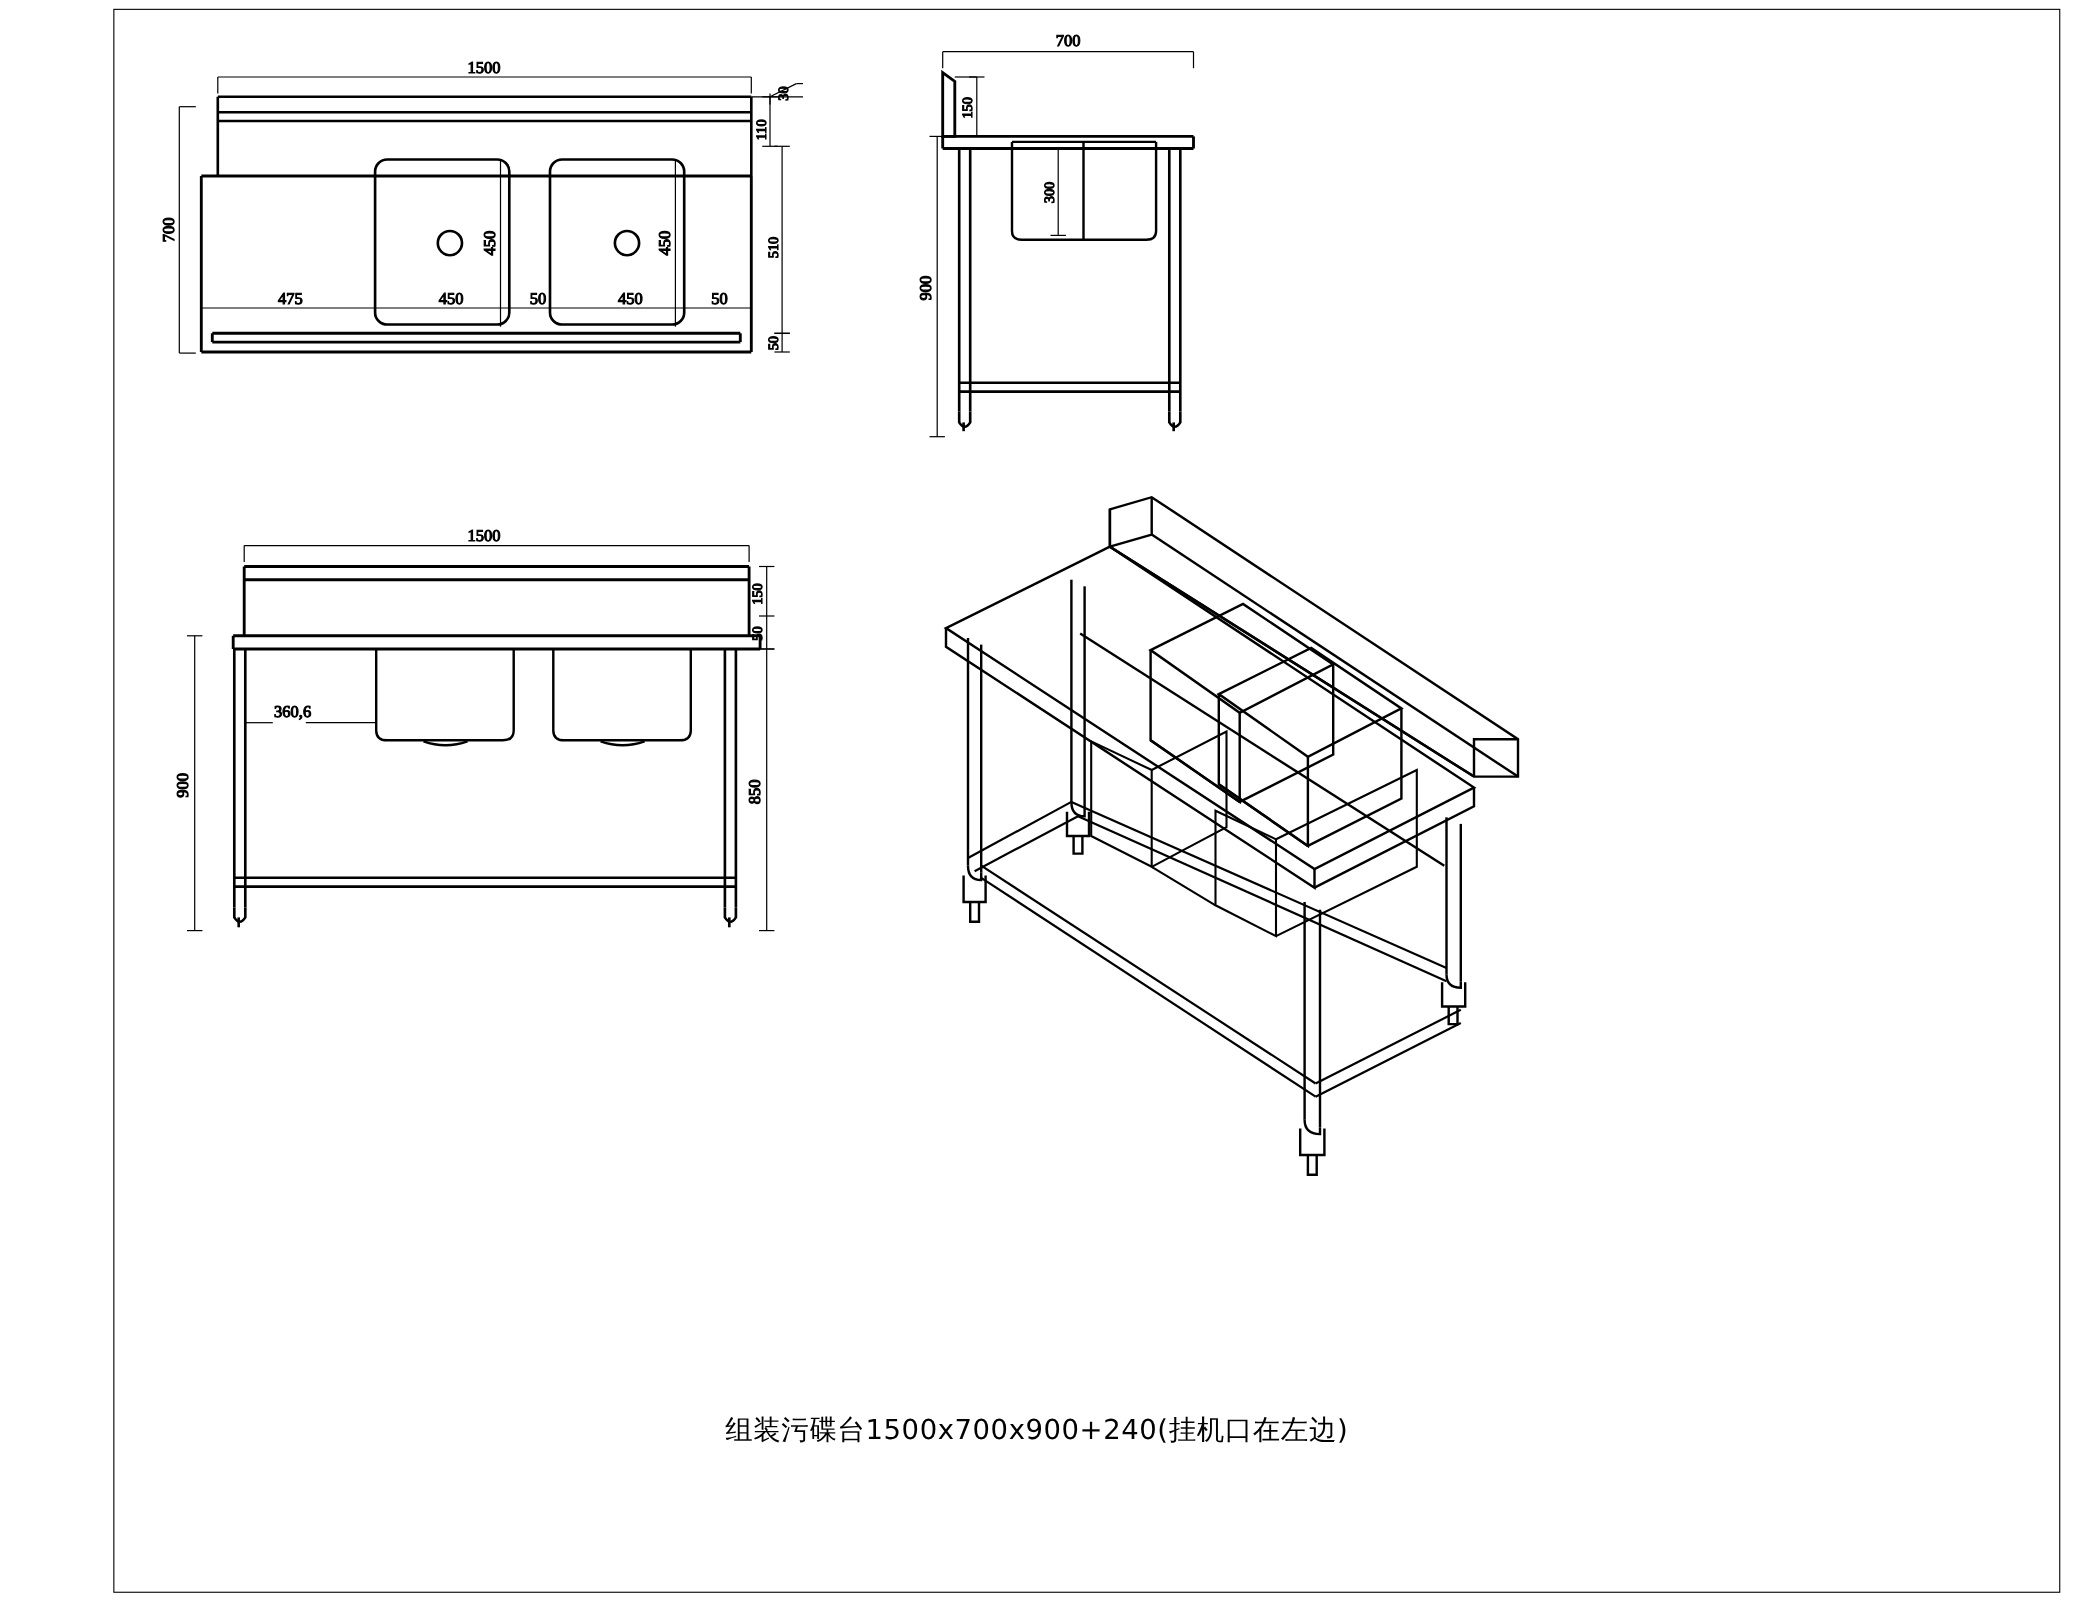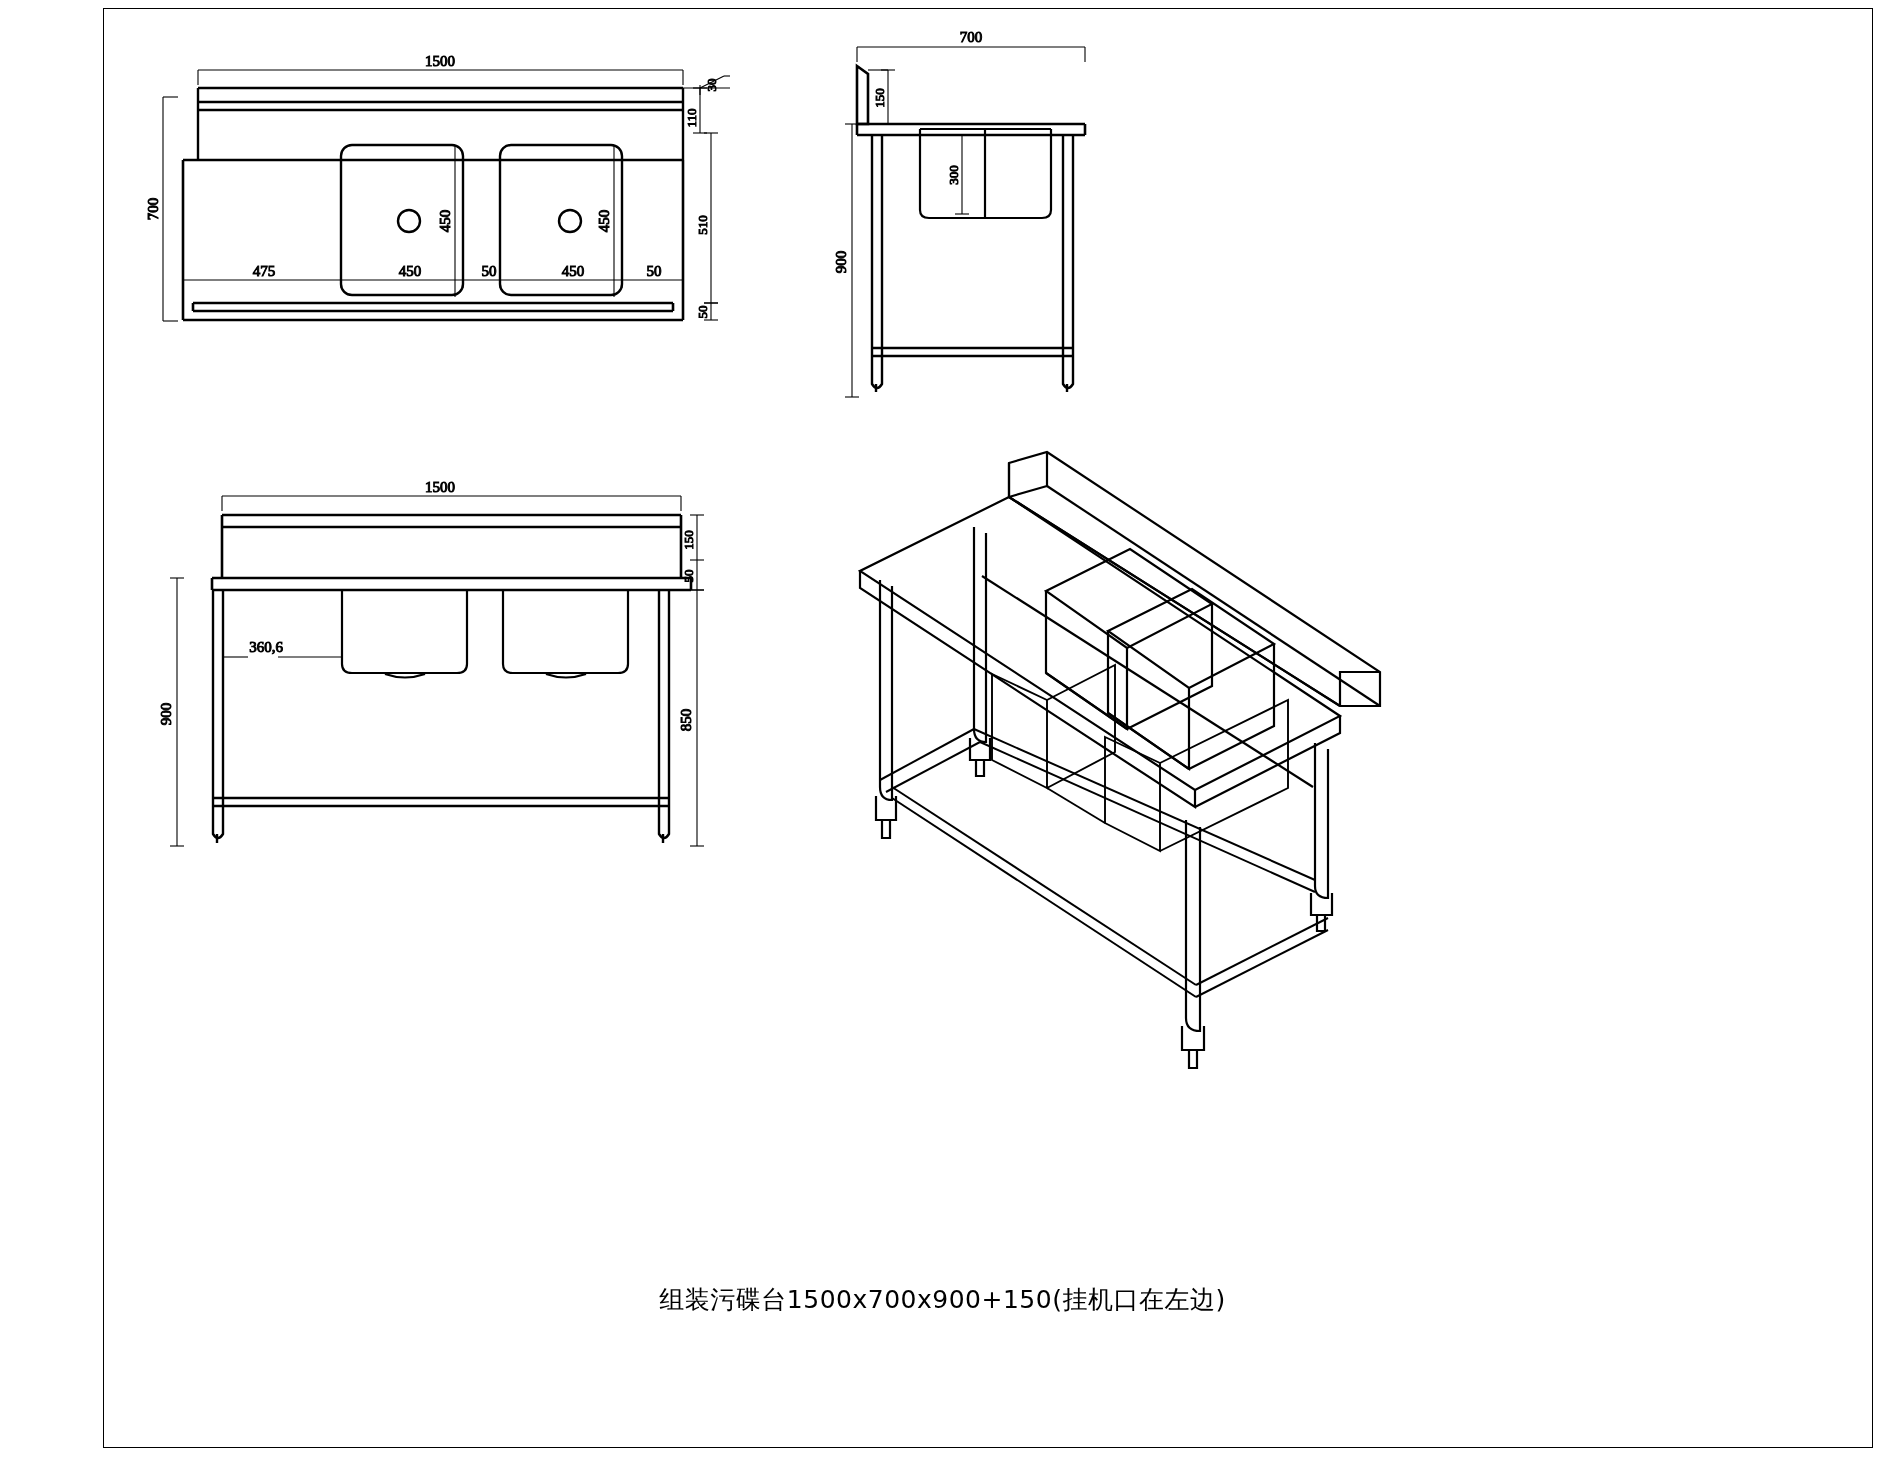--- a/index.html
+++ b/index.html
@@ -345,14 +345,14 @@
         <path d="M 980 742 L 1315 892"></path>
         <path d="M 1196 985 L 1328 918"></path>
         <path d="M 1196 997 L 1328 930"></path>
         <path d="M 880 780 L 974 729"></path>
         <path d="M 886 792 L 980 742"></path>
       </g>
     </g>
 
   </svg>
 
-  <div class="caption">组装污碟台1500x700x900+150(挂机口在左边)</div>
+  <div class="caption">组装污碟台1500x700x900+240(挂机口在左边)</div>
 </div>
 
 </body></html>

